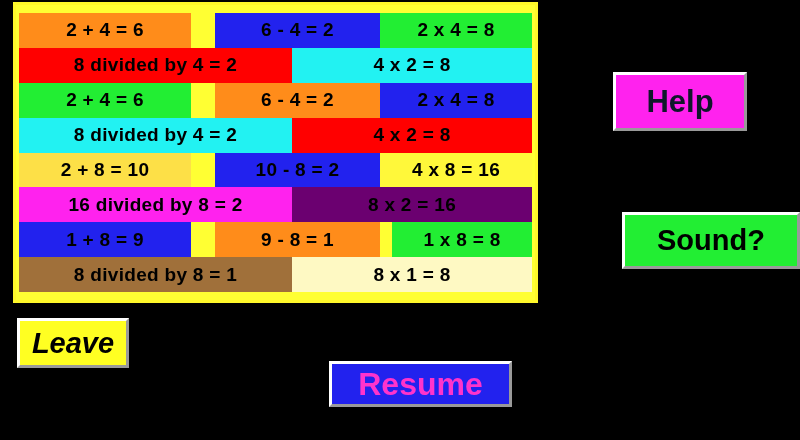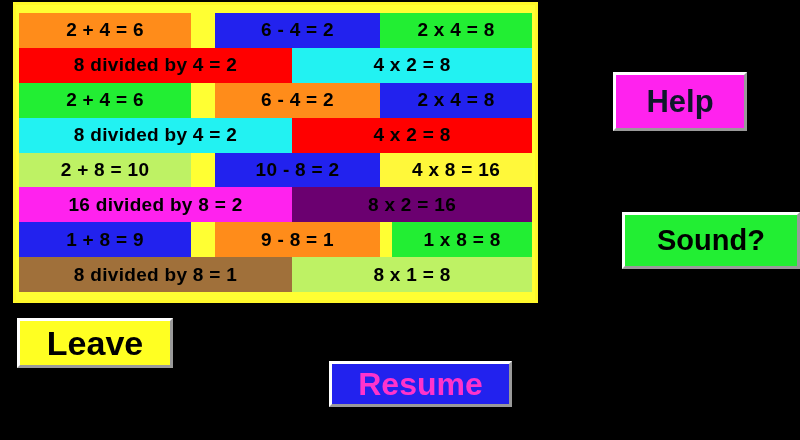--- a/index.html
+++ b/index.html
@@ -83,25 +83,26 @@
     top: 212px;
     width: 178px;
     height: 57px;
     background: #22EE33;
     color: #000000;
     font-size: 29px;
   }
   #leave-button {
     left: 17px;
     top: 318px;
-    width: 156px;
+    width: 112px;
     height: 50px;
     background: #FFFF22;
     color: #000000;
-    font-size: 34px;
+    font-size: 29px;
+    font-style: italic;
   }
   #resume-button {
     left: 329px;
     top: 361px;
     width: 183px;
     height: 46px;
     background: #2222EE;
     color: #FF33CC;
     font-size: 32px;
   }
@@ -122,36 +123,36 @@
     <div class="grid-row row-3">
       <div class="cell" style="background: rgb(34, 238, 51);">2 + 4 = 6</div>
       <div class="cell" style="background: rgb(255, 140, 26);">6 - 4 = 2</div>
       <div class="cell" style="background: rgb(34, 34, 238);">2 x 4 = 8</div>
     </div>
     <div class="grid-row row-2">
       <div class="cell" style="background: rgb(34, 242, 242);">8 divided by 4 = 2</div>
       <div class="cell" style="background: rgb(255, 0, 0);">4 x 2 = 8</div>
     </div>
     <div class="grid-row row-3">
-      <div class="cell" style="background: #bef264;">2 + 8 = 10</div>
+      <div class="cell" style="background: #fde047;">2 + 8 = 10</div>
       <div class="cell" style="background: rgb(34, 34, 238);">10 - 8 = 2</div>
       <div class="cell" style="background: rgb(255, 248, 58);">4 x 8 = 16</div>
     </div>
     <div class="grid-row row-2">
       <div class="cell" style="background: rgb(255, 34, 238);">16 divided by 8 = 2</div>
       <div class="cell" style="background: rgb(107, 0, 112);">8 x 2 = 16</div>
     </div>
     <div class="grid-row row-3">
       <div class="cell" style="background: rgb(34, 34, 238);">1 + 8 = 9</div>
       <div class="cell" style="background: rgb(255, 140, 26);">9 - 8 = 1</div>
       <div class="cell" style="background: rgb(34, 238, 51); margin-left: 12px;">1 x 8 = 8</div>
     </div>
     <div class="grid-row row-2">
       <div class="cell" style="background: rgb(160, 112, 58);">8 divided by 8 = 1</div>
-      <div class="cell" style="background: #bef264;">8 x 1 = 8</div>
+      <div class="cell" style="background: #fef9c3;">8 x 1 = 8</div>
     </div>
   </div>
 
 <div class="btn bevel" id="help-button">Help</div>
 
 <div class="btn bevel" id="sound-button">Sound?</div>
 
 <div class="btn bevel" id="leave-button">Leave</div>
 
 <div class="btn bevel" id="resume-button">Resume</div>

